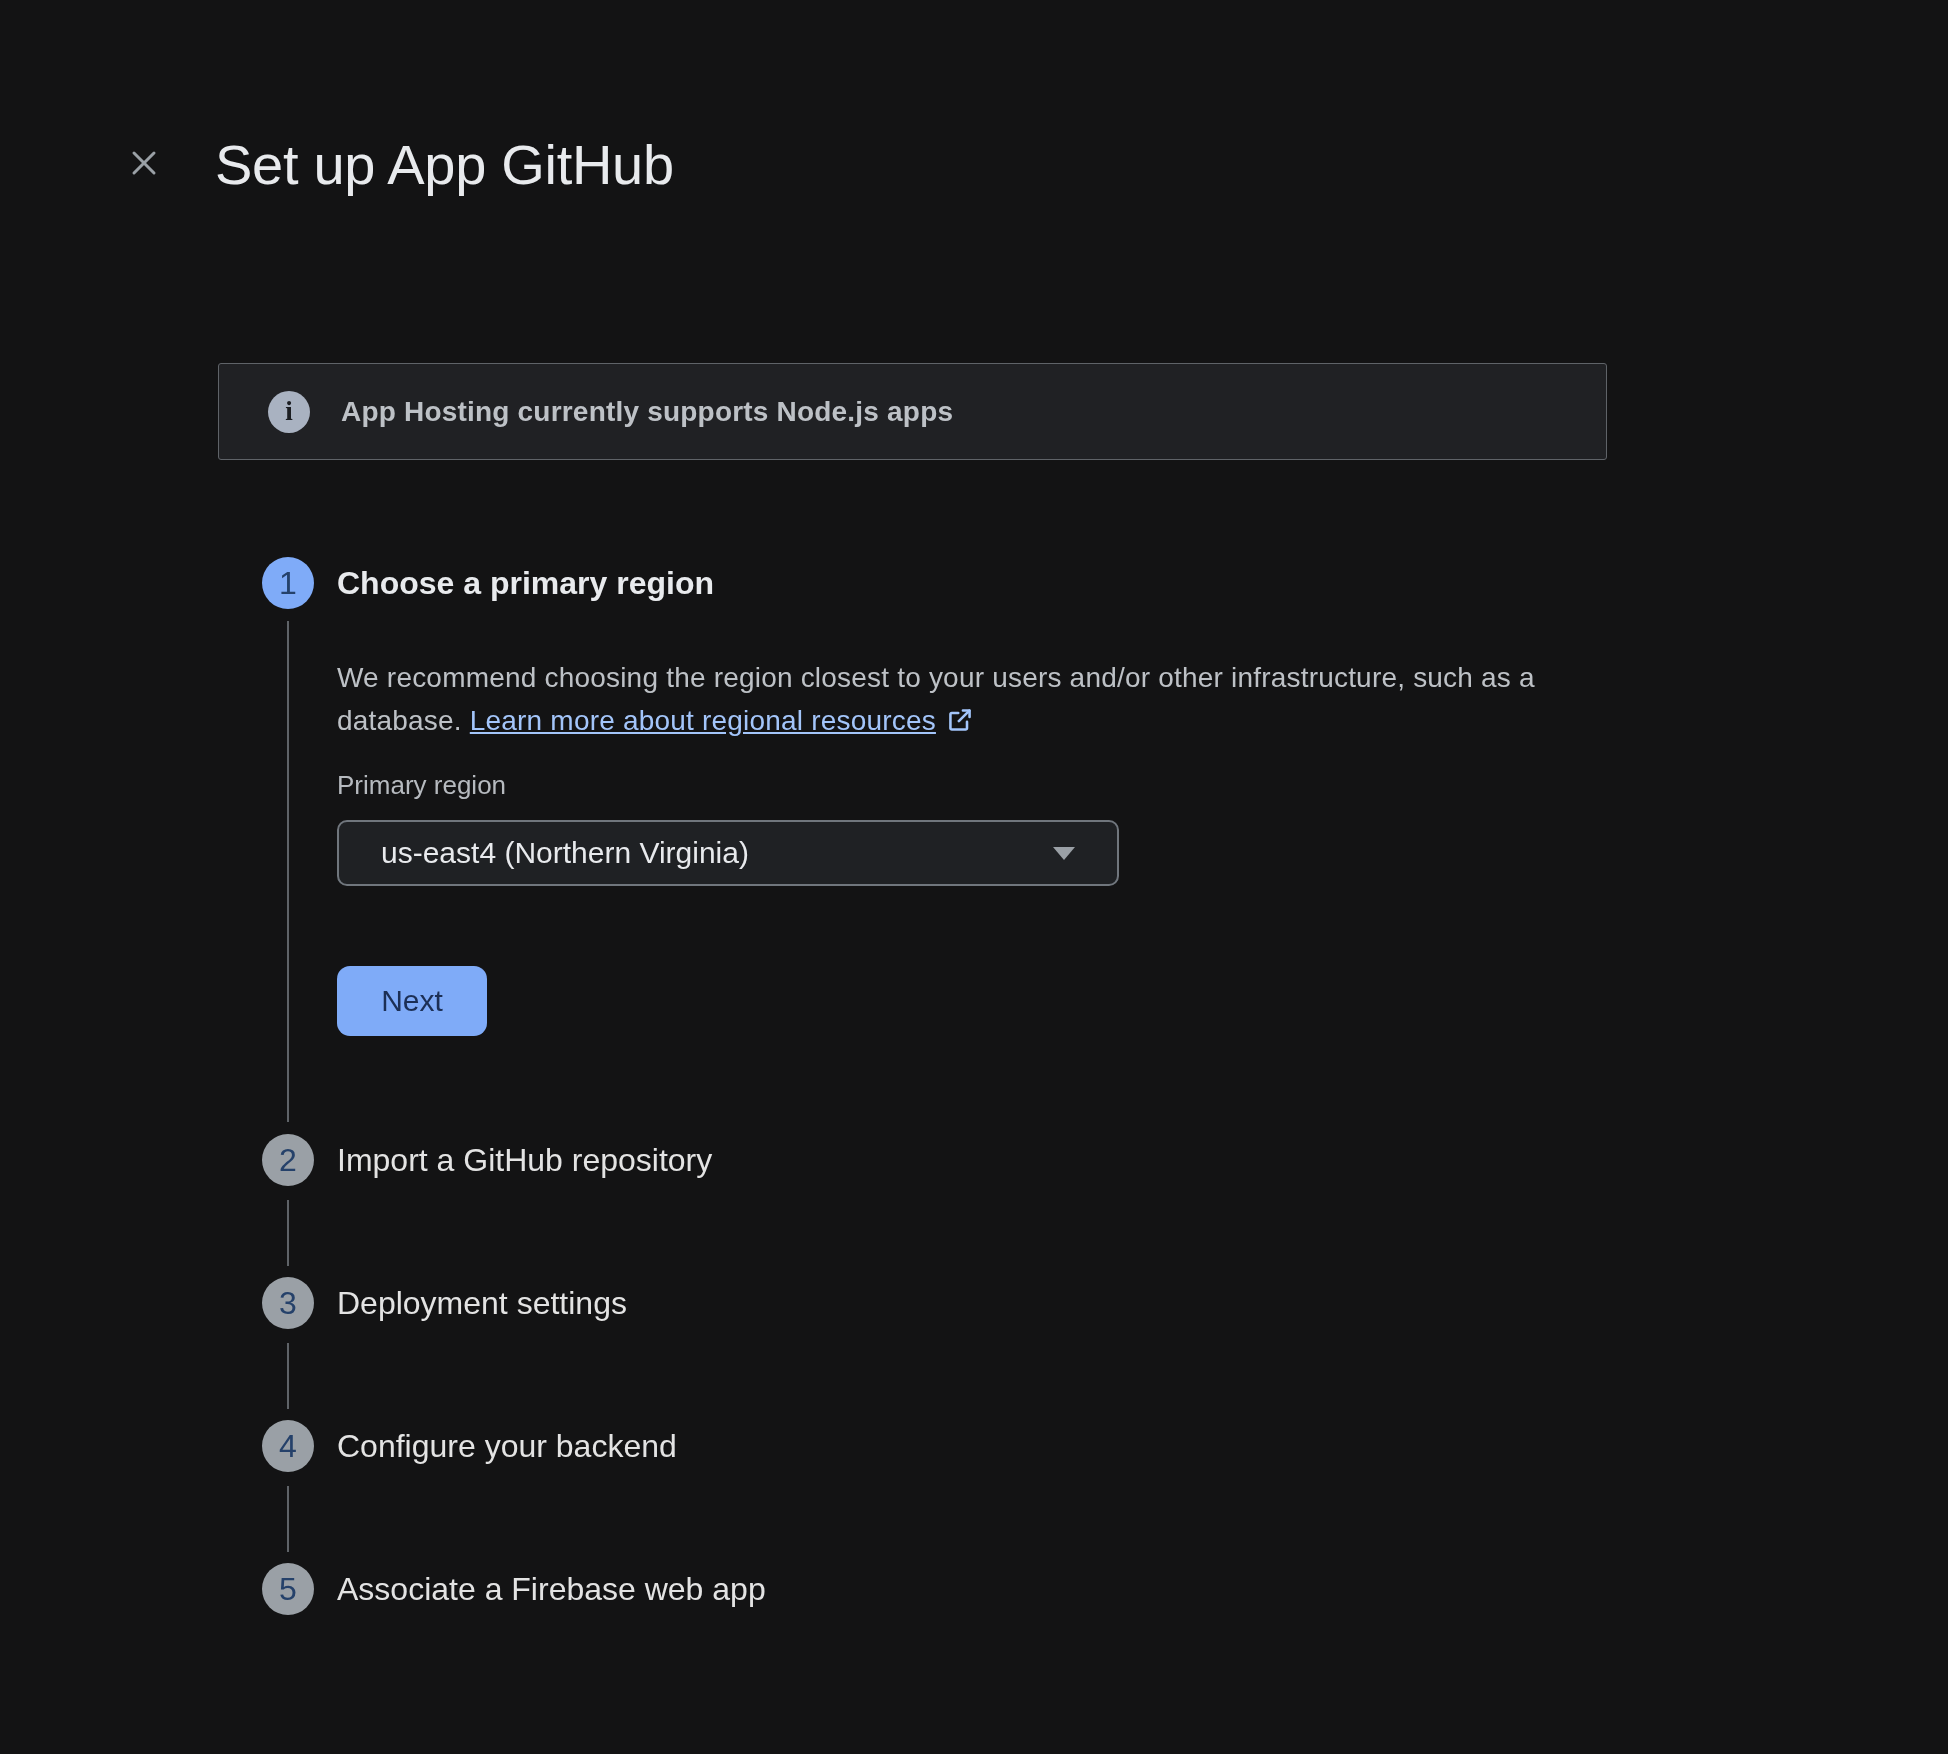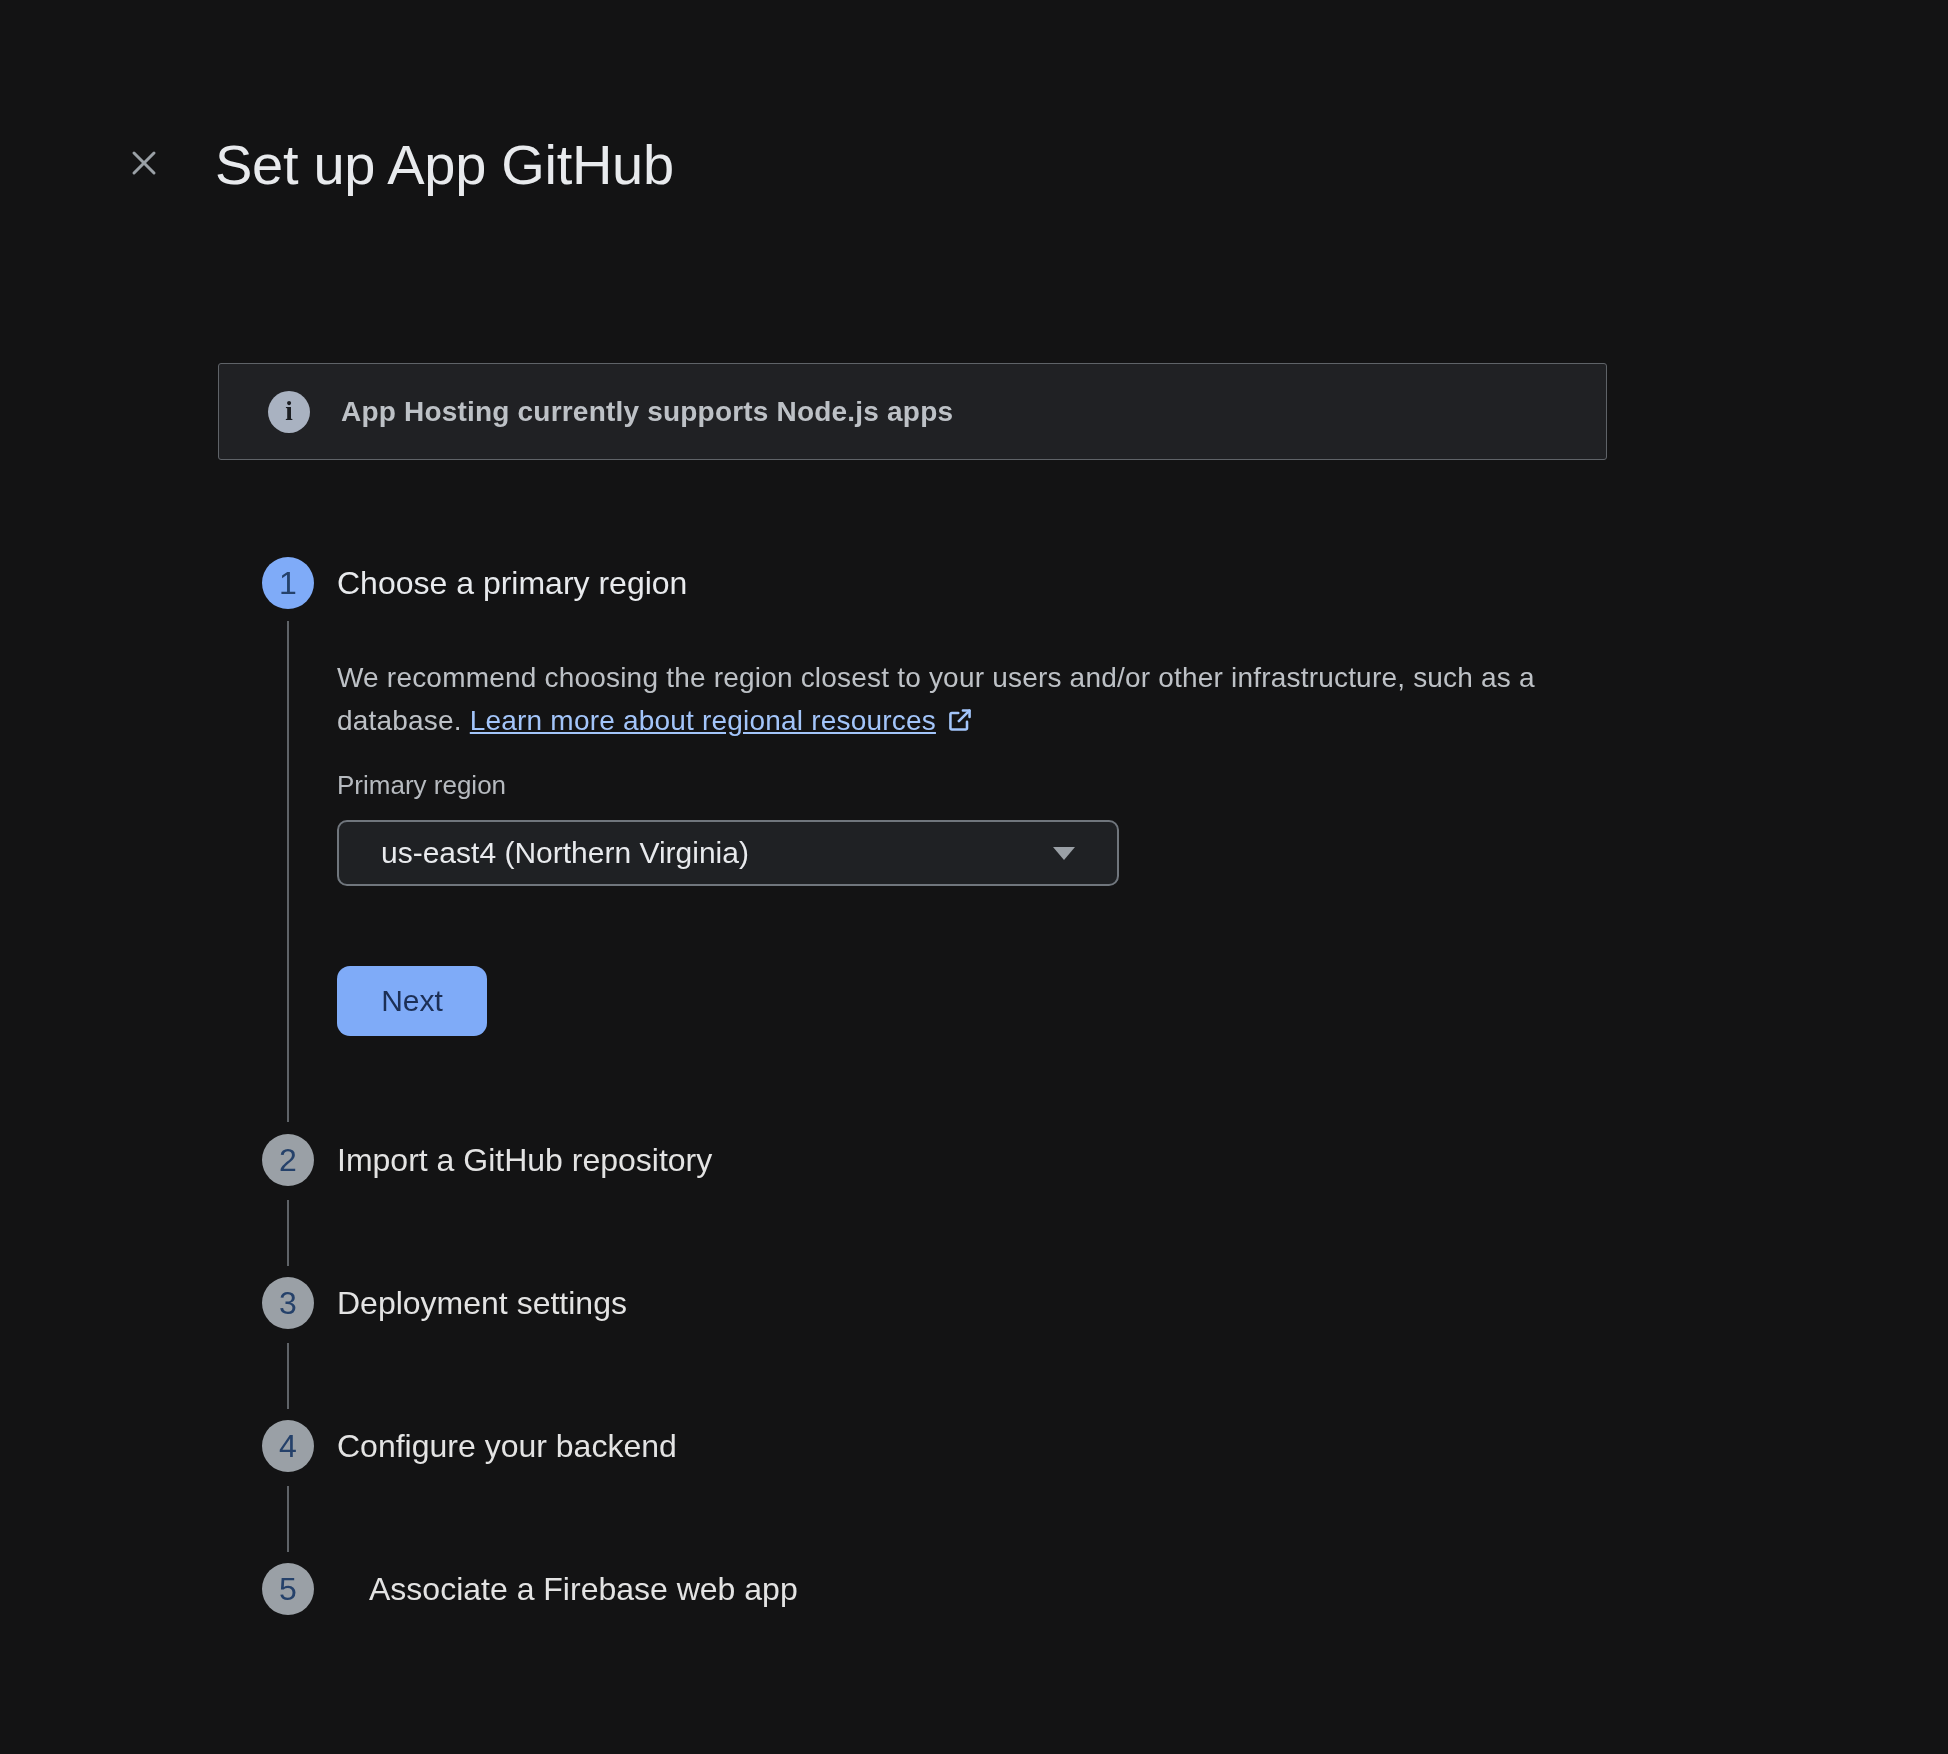--- a/index.html
+++ b/index.html
@@ -47,21 +47,21 @@
     background:var(--inactive-circle,#9aa0a6);
     display:flex;align-items:center;justify-content:center;
     font-size:32px;font-weight:500;color:var(--circle-digit,#25416a);
   }
   .step-circle.active{background:var(--accent-blue,#7fabf8);}
   .step-label{
     position:absolute;left:337px;height:52px;
     display:flex;align-items:center;
     font-size:32px;font-weight:400;color:#e3e3e3;
   }
-  .step-label.active{font-weight:400;color:var(--text-primary,#e8eaed);}
+  .step-label.active{font-weight:700;color:var(--text-primary,#e8eaed);}
   .connector{
     position:absolute;left:287px;width:2px;
     background:var(--connector,#5f6368);
   }
   
   .para-line{
     position:absolute;left:337px;width:1420px;height:43px;line-height:43px;
     font-size:28px;color:var(--text-secondary,#bdc1c6);letter-spacing:0.2px;
   }
   .learn-link{
@@ -139,21 +139,21 @@
     <span>4</span>
   </div>
   <div class="step-circle" style="top:1563px;">
     <span>5</span>
   </div>
 
   <div class="step-label active" style="top:557px;">Choose a primary region</div>
   <div class="step-label" style="top:1134px;">Import a GitHub repository</div>
   <div class="step-label" style="top:1277px;">Deployment settings</div>
   <div class="step-label" style="top:1420px;">Configure your backend</div>
-  <div class="step-label" style="top:1563px;margin-left:32px;">Associate a Firebase web app</div>
+  <div class="step-label" style="top:1563px;">Associate a Firebase web app</div>
 
   <div class="para-line" style="top:656px;">We recommend choosing the region closest to your users and/or other infrastructure, such as a</div>
   <div class="para-line" style="top:699px;">
     <span>database. </span><a class="learn-link">Learn more about regional resources</a><span class="ext-icon">
       <svg width="28" height="28" viewBox="0 0 24 24" fill="none" stroke="currentColor" stroke-width="2.2" stroke-linecap="round" stroke-linejoin="round">
         <path d="M18 13.5V19a1.2 1.2 0 0 1-1.2 1.2H5A1.2 1.2 0 0 1 3.8 19V7.2A1.2 1.2 0 0 1 5 6h5.5"></path>
         <path d="M14.5 3.8H20.2V9.5"></path>
         <path d="M20 4 L11 13"></path>
       </svg>
     </span>

